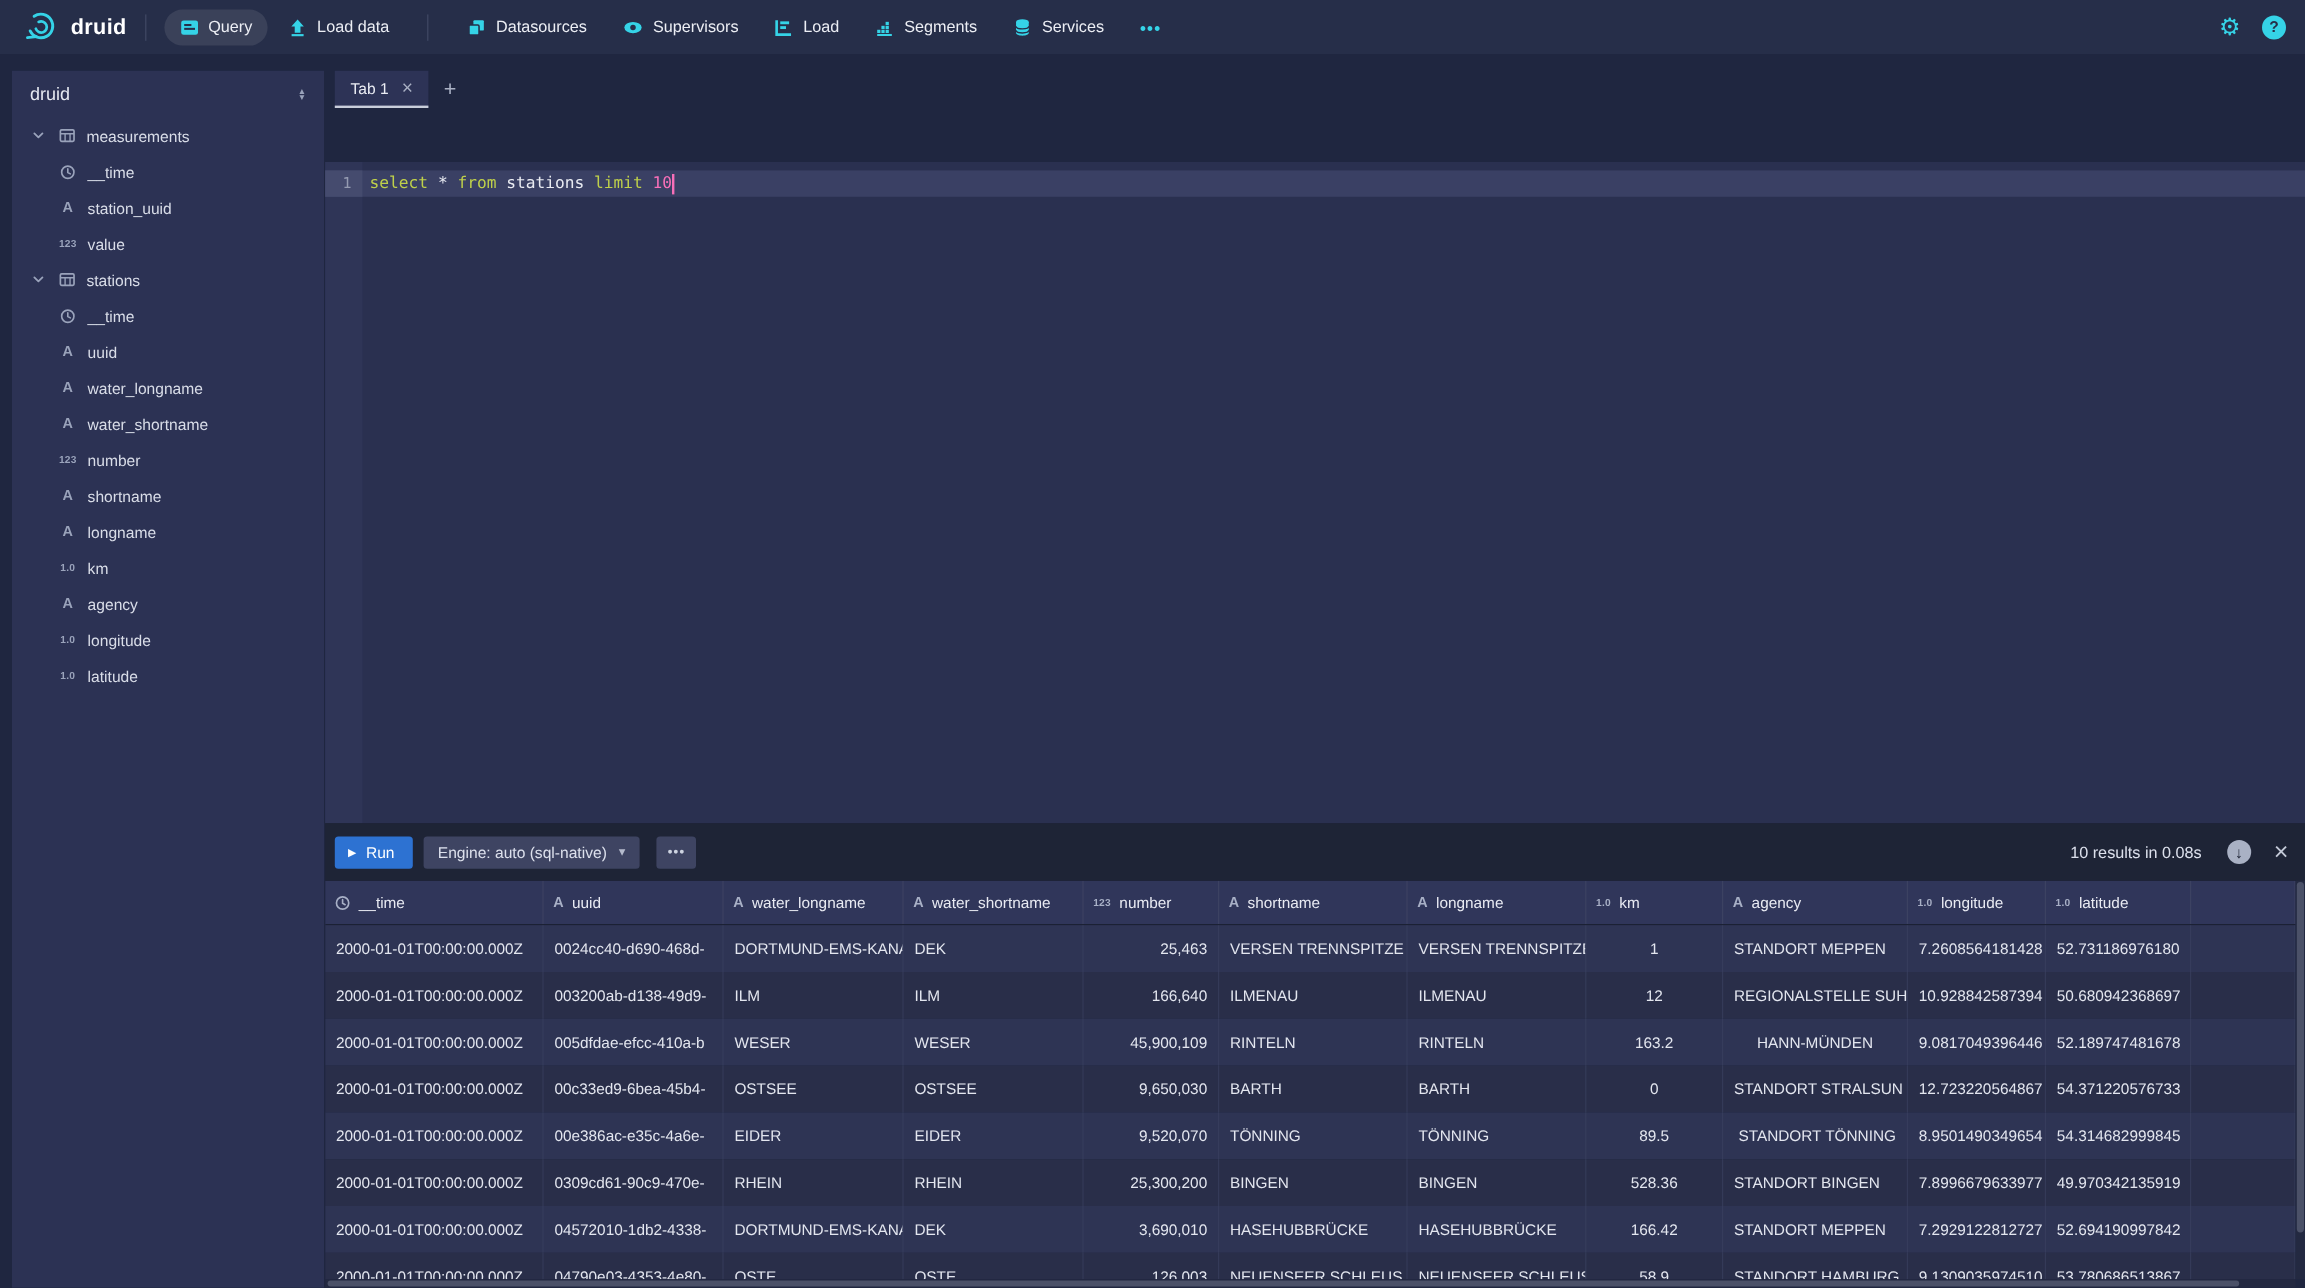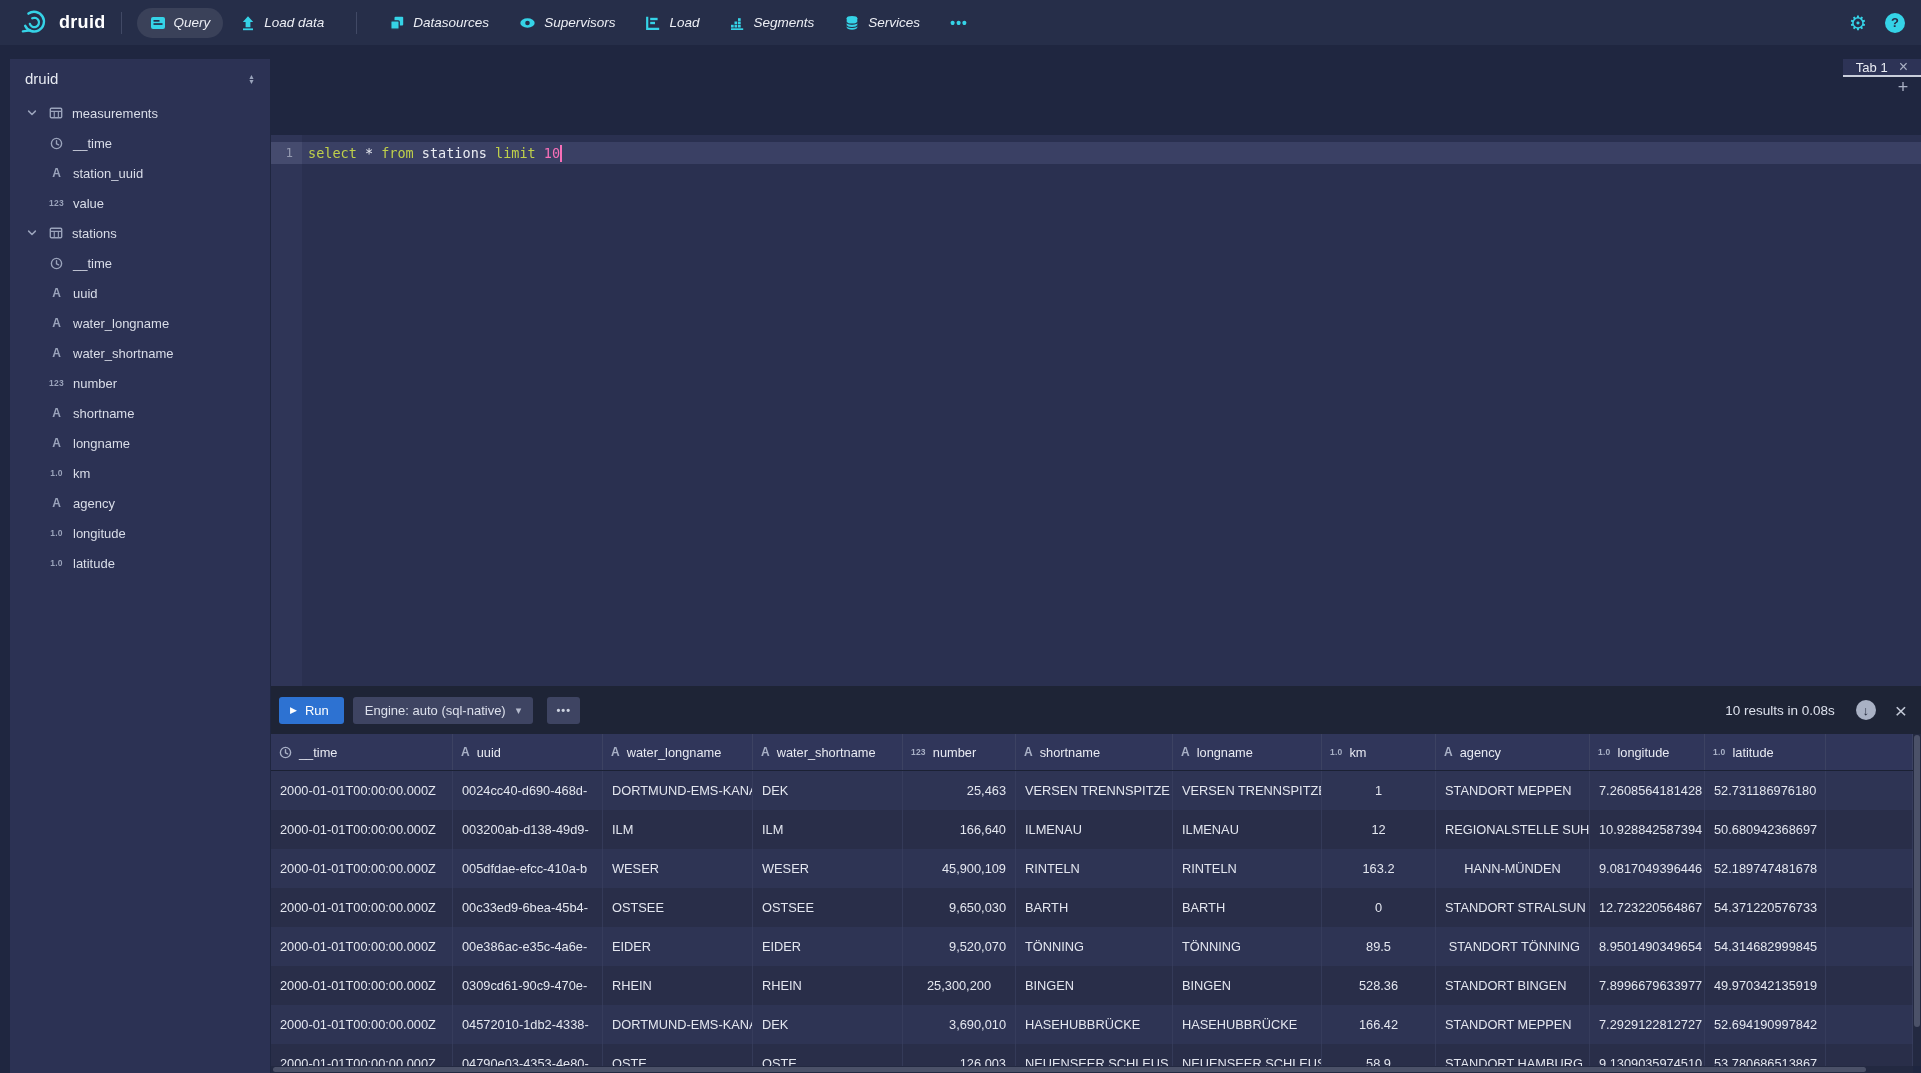--- a/index.html
+++ b/index.html
@@ -10,21 +10,21 @@
     font-family:"Liberation Sans", sans-serif;
     -webkit-font-smoothing:antialiased;
   }
 
   
   .navbar { position:absolute; left:0; top:0; width:100%; height:45px;
     background:#262e49; display:flex; align-items:center; padding:0 16px; z-index:10; }
   .logo { display:flex; align-items:center; gap:9px; margin-left:4px; }
   .logo-text { color:#ffffff; font-size:18px; font-weight:700; letter-spacing:.3px; }
   .nav-divider { width:1px; height:22px; background:#414965; margin:0 15px; flex:none; }
-  .nav-items { display:flex; align-items:center; gap:4px;font-style:italic; }
+  .nav-items { display:flex; align-items:center; gap:4px; }
   .nav-item { display:flex; align-items:center; gap:8px; height:30px; padding:0 13px;
     border-radius:15px; color:#eceef4; font-size:13.5px; cursor:pointer; white-space:nowrap; }
   .nav-item.active { background:#3a4159; }
   .nav-item .nav-ic { display:flex; align-items:center; }
   .nav-item.more .nav-label { color:#35d3e7; font-size:14px; letter-spacing:1px; font-weight:700; }
   .nav-right { margin-left:auto; display:flex; align-items:center; gap:18px; }
   .gear { color:#35d3e7; font-size:20px; line-height:1; cursor:pointer; }
   .help { width:20px; height:20px; border-radius:50%; background:#35d3e7; color:#262e49;
     font-weight:700; font-size:13px; display:flex; align-items:center; justify-content:center; cursor:pointer; }
 
@@ -37,21 +37,21 @@
   .sb-item { height:30px; display:flex; align-items:center; gap:9px; color:#d9dde8;
     font-size:13px; padding-left:39px; cursor:pointer; white-space:nowrap; }
   .sb-item.group { padding-left:14px; }
   .ti { width:15px; display:flex; align-items:center; justify-content:center; color:#9aa3bb; flex:none; }
   .ti-a { font-weight:700; font-size:12px; }
   .ti-sm { font-size:8.5px; font-weight:700; letter-spacing:.2px; }
 
   
   .editor-col { position:absolute; left:271px; top:45px; right:0; bottom:0; }
 
-  .tabstrip { margin-top:14px; height:31px; display:flex; align-items:flex-end; padding-left:8px;flex-direction:column; }
+  .tabstrip { margin-top:14px; height:31px; display:flex; align-items:flex-end; padding-left:8px; }
   .tab { height:31px; display:flex; align-items:center; gap:11px; padding:0 13px;
     background:#2d3356; border-bottom:2px solid #c9cedb; color:#eaecf3; font-size:13px; cursor:pointer; }
   .tab-close { color:#aab1c4; font-size:16px; line-height:1; cursor:pointer; }
   .tab-plus { width:36px; height:31px; display:flex; align-items:center; justify-content:center;
     color:#aab1c4; font-size:18px; cursor:pointer; }
 
   .editor { position:absolute; top:90px; left:0; right:0; height:551px; background:#2a3050; cursor:text; }
   .gutter-strip { position:absolute; left:0; top:0; bottom:0; width:31px; background:#2f3557; }
   .line-row { position:absolute; top:7px; left:0; right:0; height:22px; display:flex;
     background:#3a4064; font-family:"DejaVu Sans Mono", monospace; font-size:13.5px; }
@@ -461,21 +461,21 @@
           <div class="td" style="width:154px;text-align:right">STANDORT TÖNNING</div>
           <div class="td" style="width:115px;text-align:left">8.9501490349654</div>
           <div class="td" style="width:121px;text-align:left">54.314682999845</div>
           <div class="td" style="width:87px;text-align:left"></div>
         </div>
         <div class="tr even">
           <div class="td" style="width:182px;text-align:left">2000-01-01T00:00:00.000Z</div>
           <div class="td" style="width:150px;text-align:left">0309cd61-90c9-470e-</div>
           <div class="td" style="width:150px;text-align:left">RHEIN</div>
           <div class="td" style="width:150px;text-align:left">RHEIN</div>
-          <div class="td" style="width:113px;text-align:center">25,300,200</div>
+          <div class="td" style="width:113px;text-align:right">25,300,200</div>
           <div class="td" style="width:157px;text-align:left">BINGEN</div>
           <div class="td" style="width:149px;text-align:left">BINGEN</div>
           <div class="td" style="width:114px;text-align:center">528.36</div>
           <div class="td" style="width:154px;text-align:left">STANDORT BINGEN</div>
           <div class="td" style="width:115px;text-align:left">7.8996679633977</div>
           <div class="td" style="width:121px;text-align:left">49.970342135919</div>
           <div class="td" style="width:87px;text-align:left"></div>
         </div>
         <div class="tr odd">
           <div class="td" style="width:182px;text-align:left">2000-01-01T00:00:00.000Z</div>

